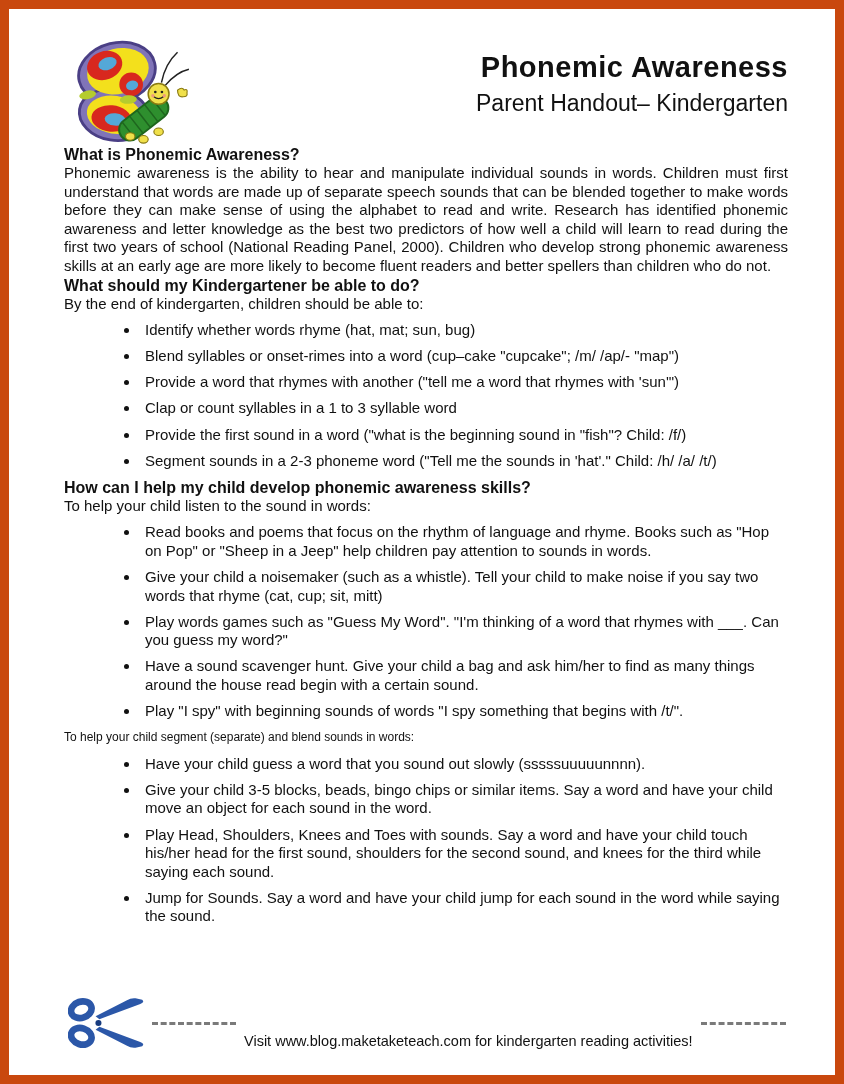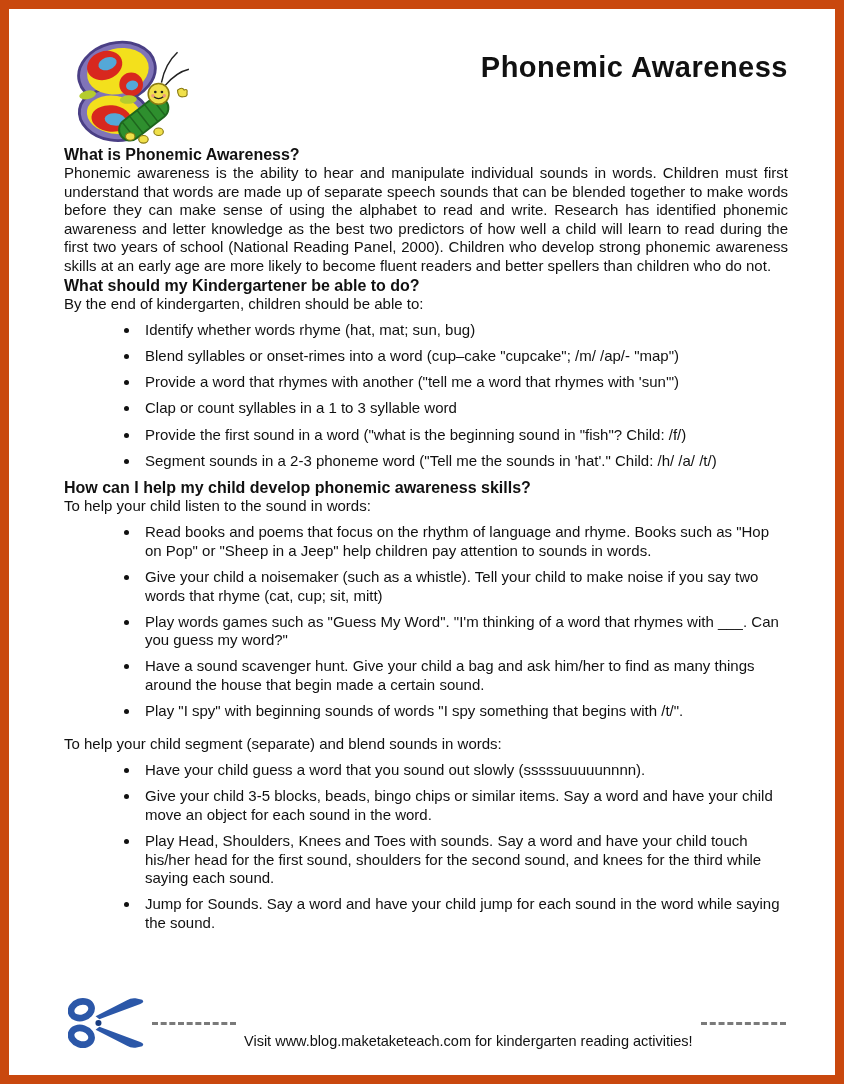--- a/index.html
+++ b/index.html
@@ -30,21 +30,21 @@
   ul.bullets { list-style: none; margin: 8px 0 2px 0; padding-left: 57px; }
   ul.bullets li {
     position: relative; padding-left: 24px;
     font-size: 15px; line-height: 18.6px;
     margin-bottom: 7.5px;
   }
   ul.bullets li::before {
     content: ""; position: absolute; left: 3px; top: 7px;
     width: 5px; height: 5px; border-radius: 50%; background: #111;
   }
-  .intro2 { font-size: 15px; line-height: 18.6px; margin-top: 14px; }
+  .intro2 { font-size: 12px; line-height: 18.6px; margin-top: 7px; }
   
   .footer {
     margin-top: auto; margin-bottom: 26px; flex: none;
     display: flex; align-items: flex-end;
     height: 52px;
   }
   .scissors { width: 78px; height: 52px; flex: none; margin-left: 4px; }
   .dash { height: 0; border-top: 3px dashed #7a7a7a; align-self: center; }
   .dash-left { width: 84px; margin-left: 6px; flex: none; }
   .dash-right { flex: 1; margin-right: 2px; }
@@ -92,20 +92,21 @@
         <circle cx="98" cy="60" r="1.8" fill="#E88" opacity="0.8"></circle>
 
         <path d="M112,54 q5,-4 7,0 q4,-2 3,3 q1,4 -4,4 q-6,1 -6,-7z" fill="#F0E04A" stroke="#8a7a10" stroke-width="1.2"></path>
         <ellipse cx="62" cy="103" rx="5" ry="4" fill="#F0E04A" stroke="#8a7a10" stroke-width="1.2"></ellipse>
         <ellipse cx="76" cy="106" rx="5" ry="4" fill="#F0E04A" stroke="#8a7a10" stroke-width="1.2"></ellipse>
         <ellipse cx="92" cy="98" rx="5" ry="4" fill="#F0E04A" stroke="#8a7a10" stroke-width="1.2"></ellipse>
       </g>
     </svg>
     <div class="titles">
       <div class="title">Phonemic Awareness</div>
+      <div class="subtitle">Parent Handout– Kindergarten</div>
     </div>
   </div>
 
   <div>
     <div class="sec-heading">What is Phonemic Awareness?</div>
     <p class="para">Phonemic awareness is the ability to hear and manipulate individual sounds in words. Children must first understand that words are made up of separate speech sounds that can be blended together to make words before they can make sense of using the alphabet to read and write.  Research has identified phonemic awareness and letter knowledge as the best two predictors of how well a child will learn to read during the first two years of school (National Reading Panel, 2000). Children who develop strong phonemic awareness skills at an early age are more likely to become fluent readers and better spellers than children who do not.</p>
   </div>
 
   <div>
     <div class="sec-heading">What should my Kindergartener be able to do?</div>
@@ -120,21 +121,21 @@
     </ul>
   </div>
 
   <div>
     <div class="sec-heading">How can I help my child develop phonemic awareness skills?</div>
     <p class="intro">To help your child listen to the sound in words:</p>
     <ul class="bullets">
       <li>Read books and poems that focus on the rhythm of language and rhyme.  Books such as "Hop on Pop" or "Sheep in a Jeep" help children pay attention to sounds in words.</li>
       <li>Give your child a noisemaker (such as a whistle).  Tell your child to make noise if you say two words that rhyme (cat, cup; sit, mitt)</li>
       <li>Play words games such as "Guess My Word".  "I'm thinking of a word that rhymes with ___.  Can you guess my word?"</li>
-      <li>Have a sound scavenger hunt.  Give your child a bag and ask him/her to find as many things around the house that begin made a certain sound.</li>
+      <li>Have a sound scavenger hunt.  Give your child a bag and ask him/her to find as many things around the house read begin with a certain sound.</li>
       <li>Play "I spy" with beginning sounds of words "I spy something that begins with /t/".</li>
     </ul>
     <p class="intro2">To help your child segment (separate)  and blend sounds in words:</p>
     <ul class="bullets">
       <li>Have your child guess a word that you sound out slowly (sssssuuuuunnnn).</li>
       <li>Give your child 3-5 blocks, beads, bingo chips or similar items.  Say a word and have your child move an object for each sound in the word.</li>
       <li>Play Head, Shoulders, Knees and Toes with sounds.  Say a word and have your child touch his/her head for the first sound, shoulders for the second sound, and knees for the third while saying each sound.</li>
       <li>Jump for Sounds.  Say a word and have your child jump for each sound in the word while saying the sound.</li>
     </ul>
   </div>

